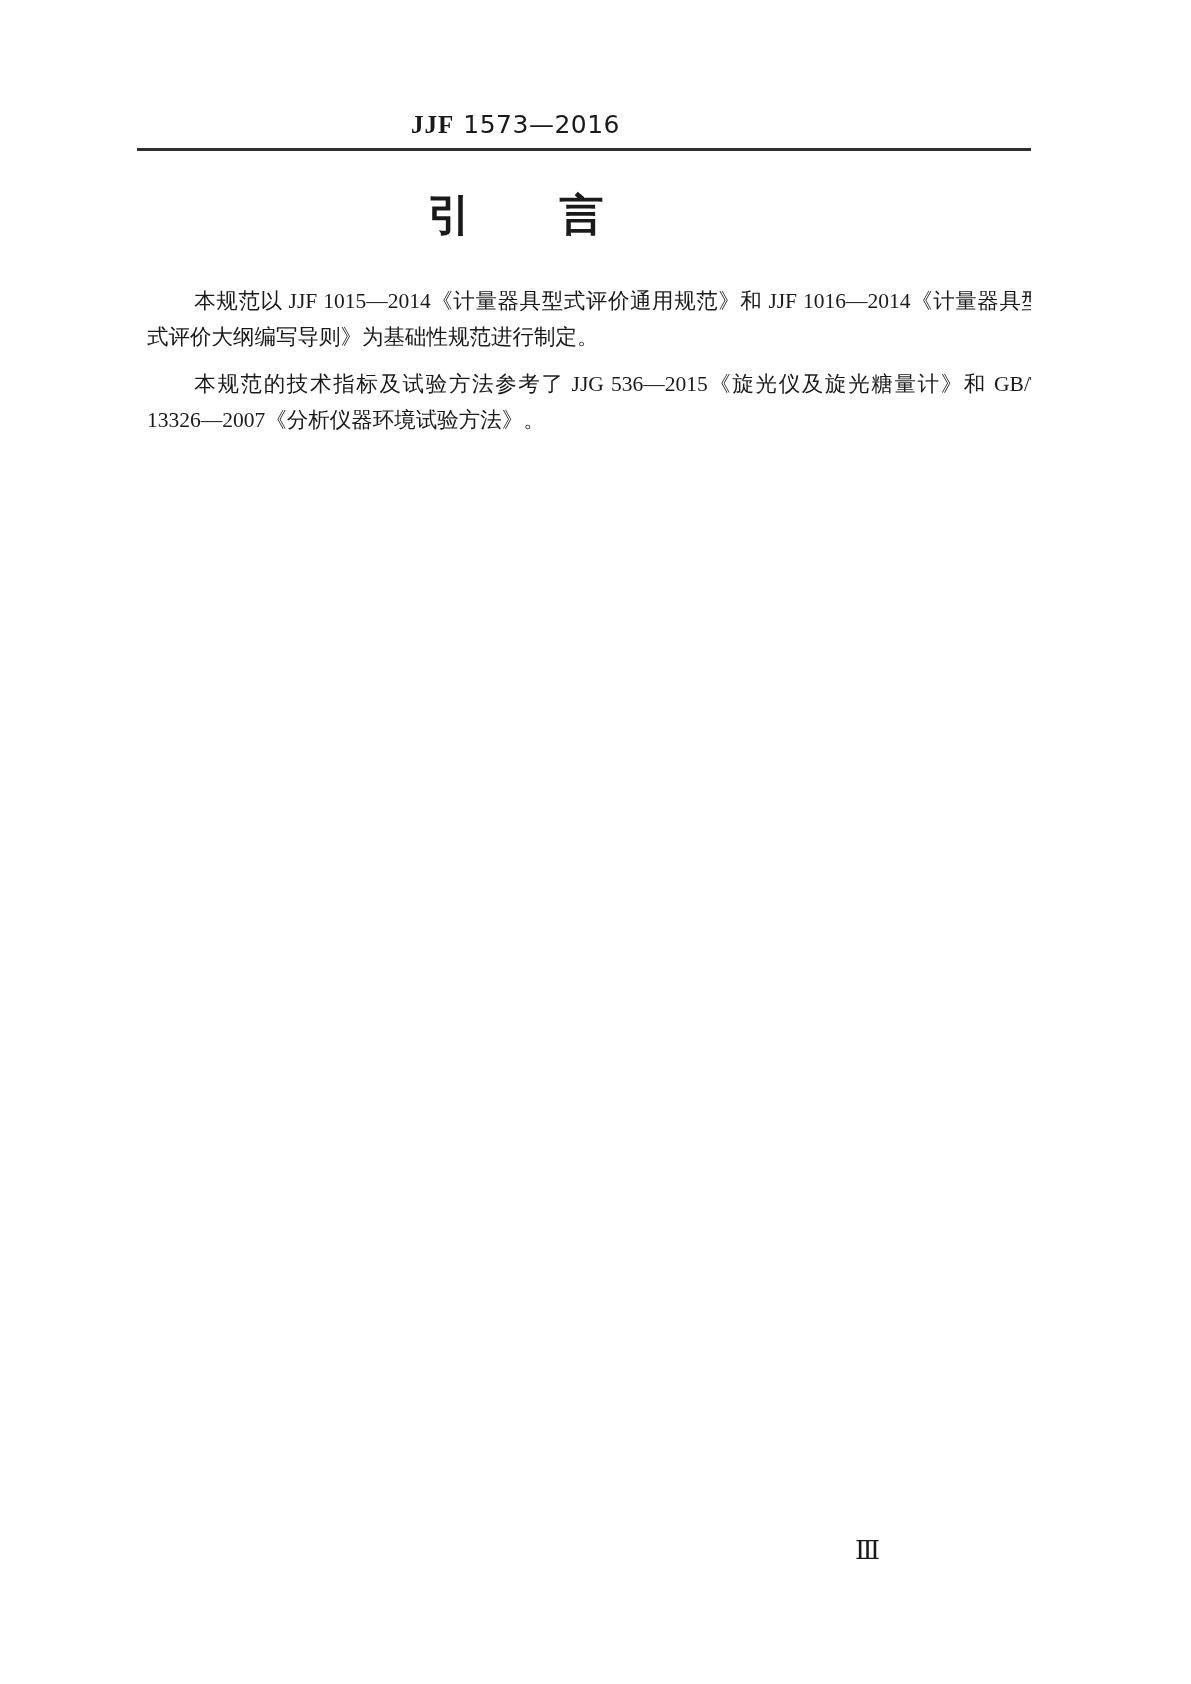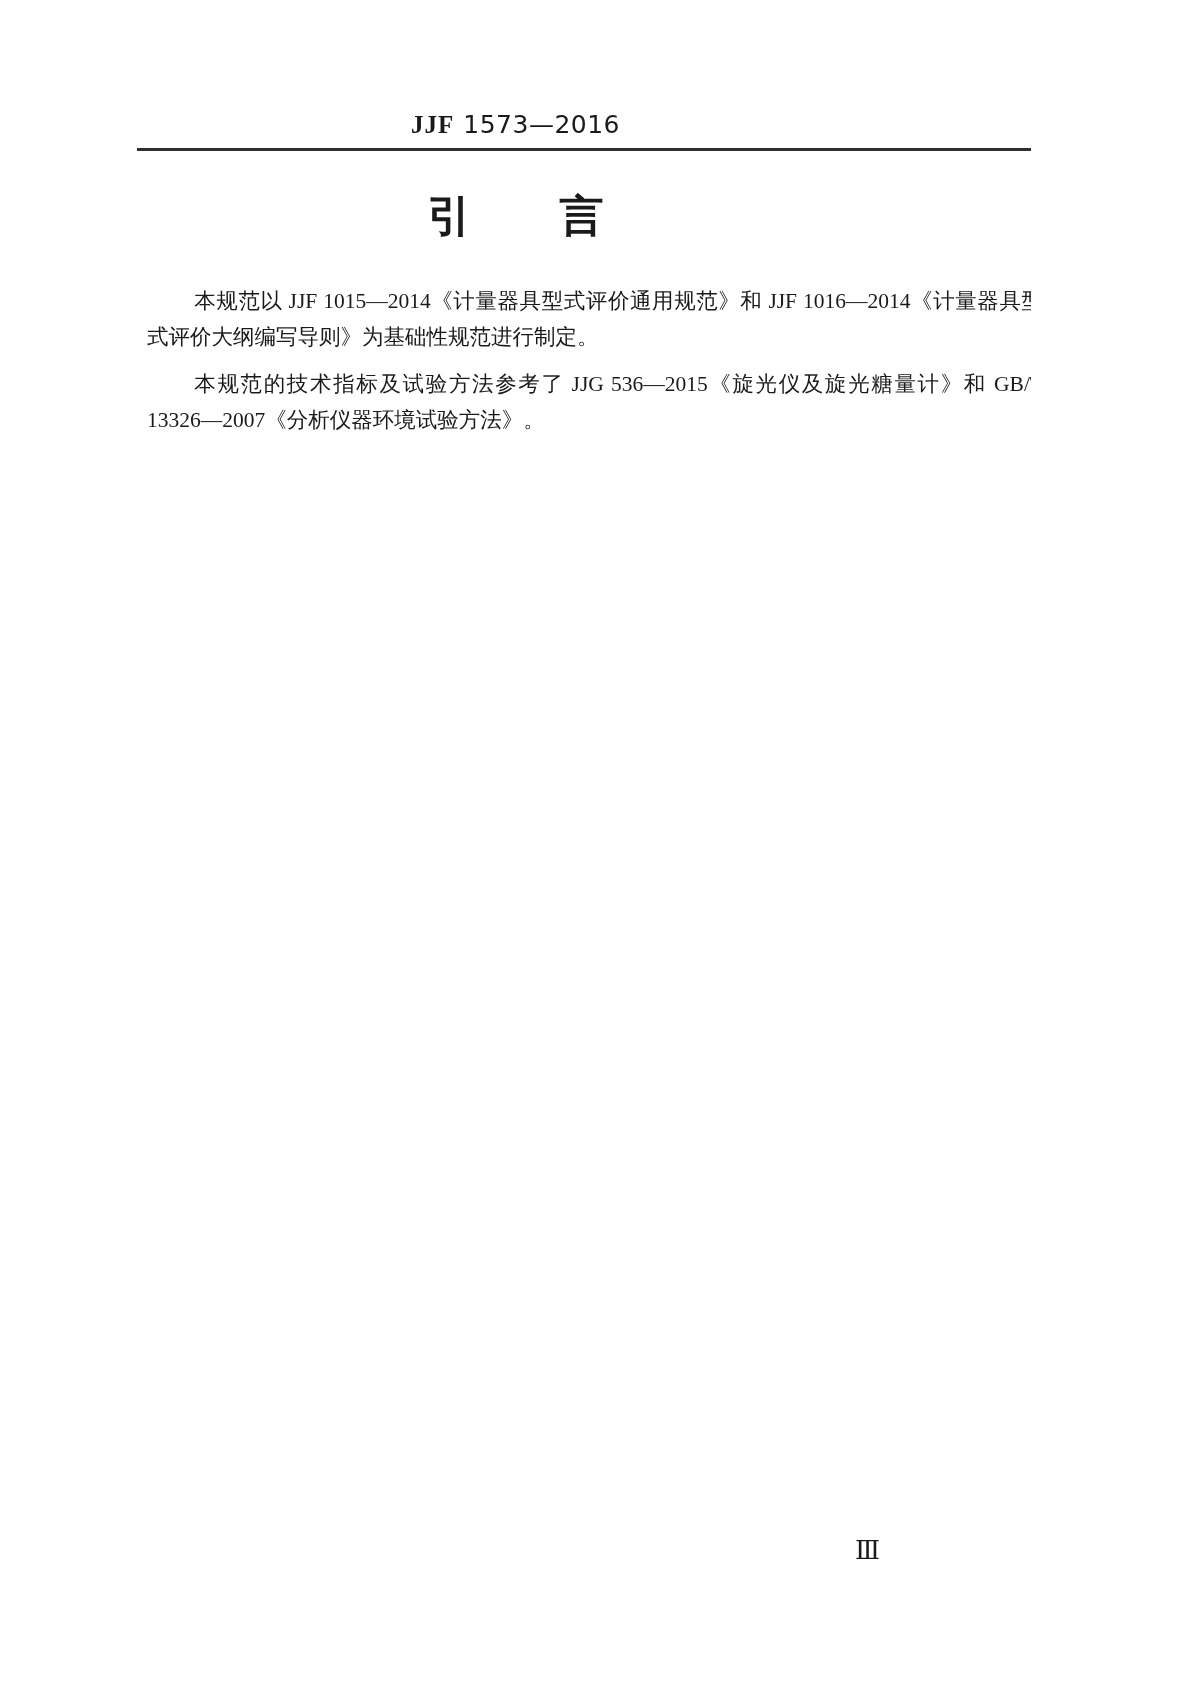--- a/index.html
+++ b/index.html
@@ -44,21 +44,21 @@
     height: 3px;
     background: #2f2f2f;
   }
   .section-title {
     position: absolute;
     top: 192px;
     left: 0;
     width: 100%;
     margin: 0;
     text-align: center;
-    font-family: Liberation Sans, sans-serif;
+    font-family: Liberation Serif, serif;
     font-size: 44px;
     font-weight: bold;
     line-height: 1.1;
     letter-spacing: 0;
   }
   .doc-body {
     position: absolute;
     top: 273px;
     left: 137px;
     width: 916px;

